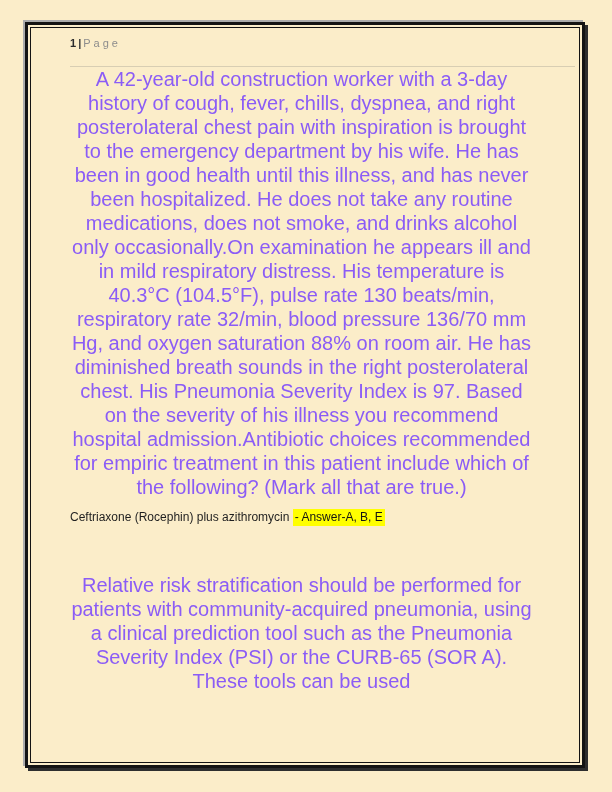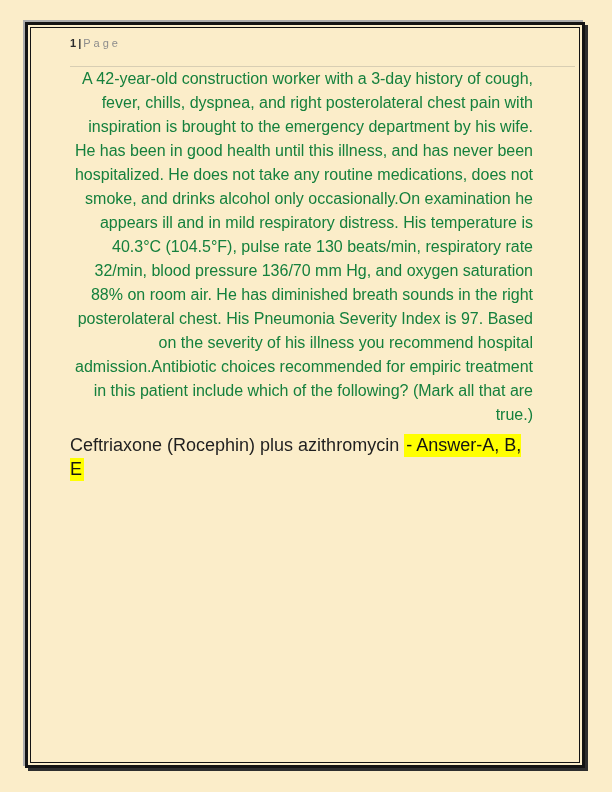--- a/index.html
+++ b/index.html
@@ -63,30 +63,30 @@
     margin-top: 23px;
     margin-bottom: 30px;
     text-align: center;
     color: #E01B1E;
     font-size: 16px;
     font-weight: bold;
     line-height: 26px;
   }
 
   .body-text {
-    color: #15803d;
-    font-size: 16px;
+    color: #8b5cf6;
+    font-size: 20px;
     line-height: 24px;
-    text-align: right;
+    text-align: center;
   }
 
   .answer-line {
     margin-top: 6px;
     color: #1F1F1F;
-    font-size: 18px;
+    font-size: 12px;
     line-height: 24px;
   }
 
   .answer-line mark {
     background: #FFFF00;
     color: #141414;
     padding: 1px 2px 2px 2px;
   }
 
   .explanation {
@@ -101,17 +101,18 @@
     <div class="border-inner">
       <div class="content">
 
         <div class="page-header"><span class="num">1</span><span class="sep">|</span><span class="lbl">Page</span></div>
 
 
         <p class="body-text">A 42-year-old construction worker with a 3-day history of cough, fever, chills, dyspnea, and right posterolateral chest pain with inspiration is brought to the emergency department by his wife. He has been in good health until this illness, and has never been hospitalized. He does not take any routine medications, does not smoke, and drinks alcohol only occasionally.On examination he appears ill and in mild respiratory distress. His temperature is 40.3°C (104.5°F), pulse rate 130 beats/min, respiratory rate 32/min, blood pressure 136/70 mm Hg, and oxygen saturation 88% on room air. He has diminished breath sounds in the right posterolateral chest. His Pneumonia Severity Index is 97. Based on the severity of his illness you recommend hospital admission.Antibiotic choices recommended for empiric treatment in this patient include which of the following? (Mark all that are true.)</p>
 
         <p class="answer-line"><span>Ceftriaxone (Rocephin) plus azithromycin </span><mark>- Answer-A, B, E</mark></p>
 
+        <p class="body-text explanation">Relative risk stratification should be performed for patients with community-acquired pneumonia, using a clinical prediction tool such as the Pneumonia Severity Index (PSI) or the CURB-65 (SOR A). These tools can be used</p>
 
       </div>
     </div>
   </div>
 </div>
 
 </body></html>

